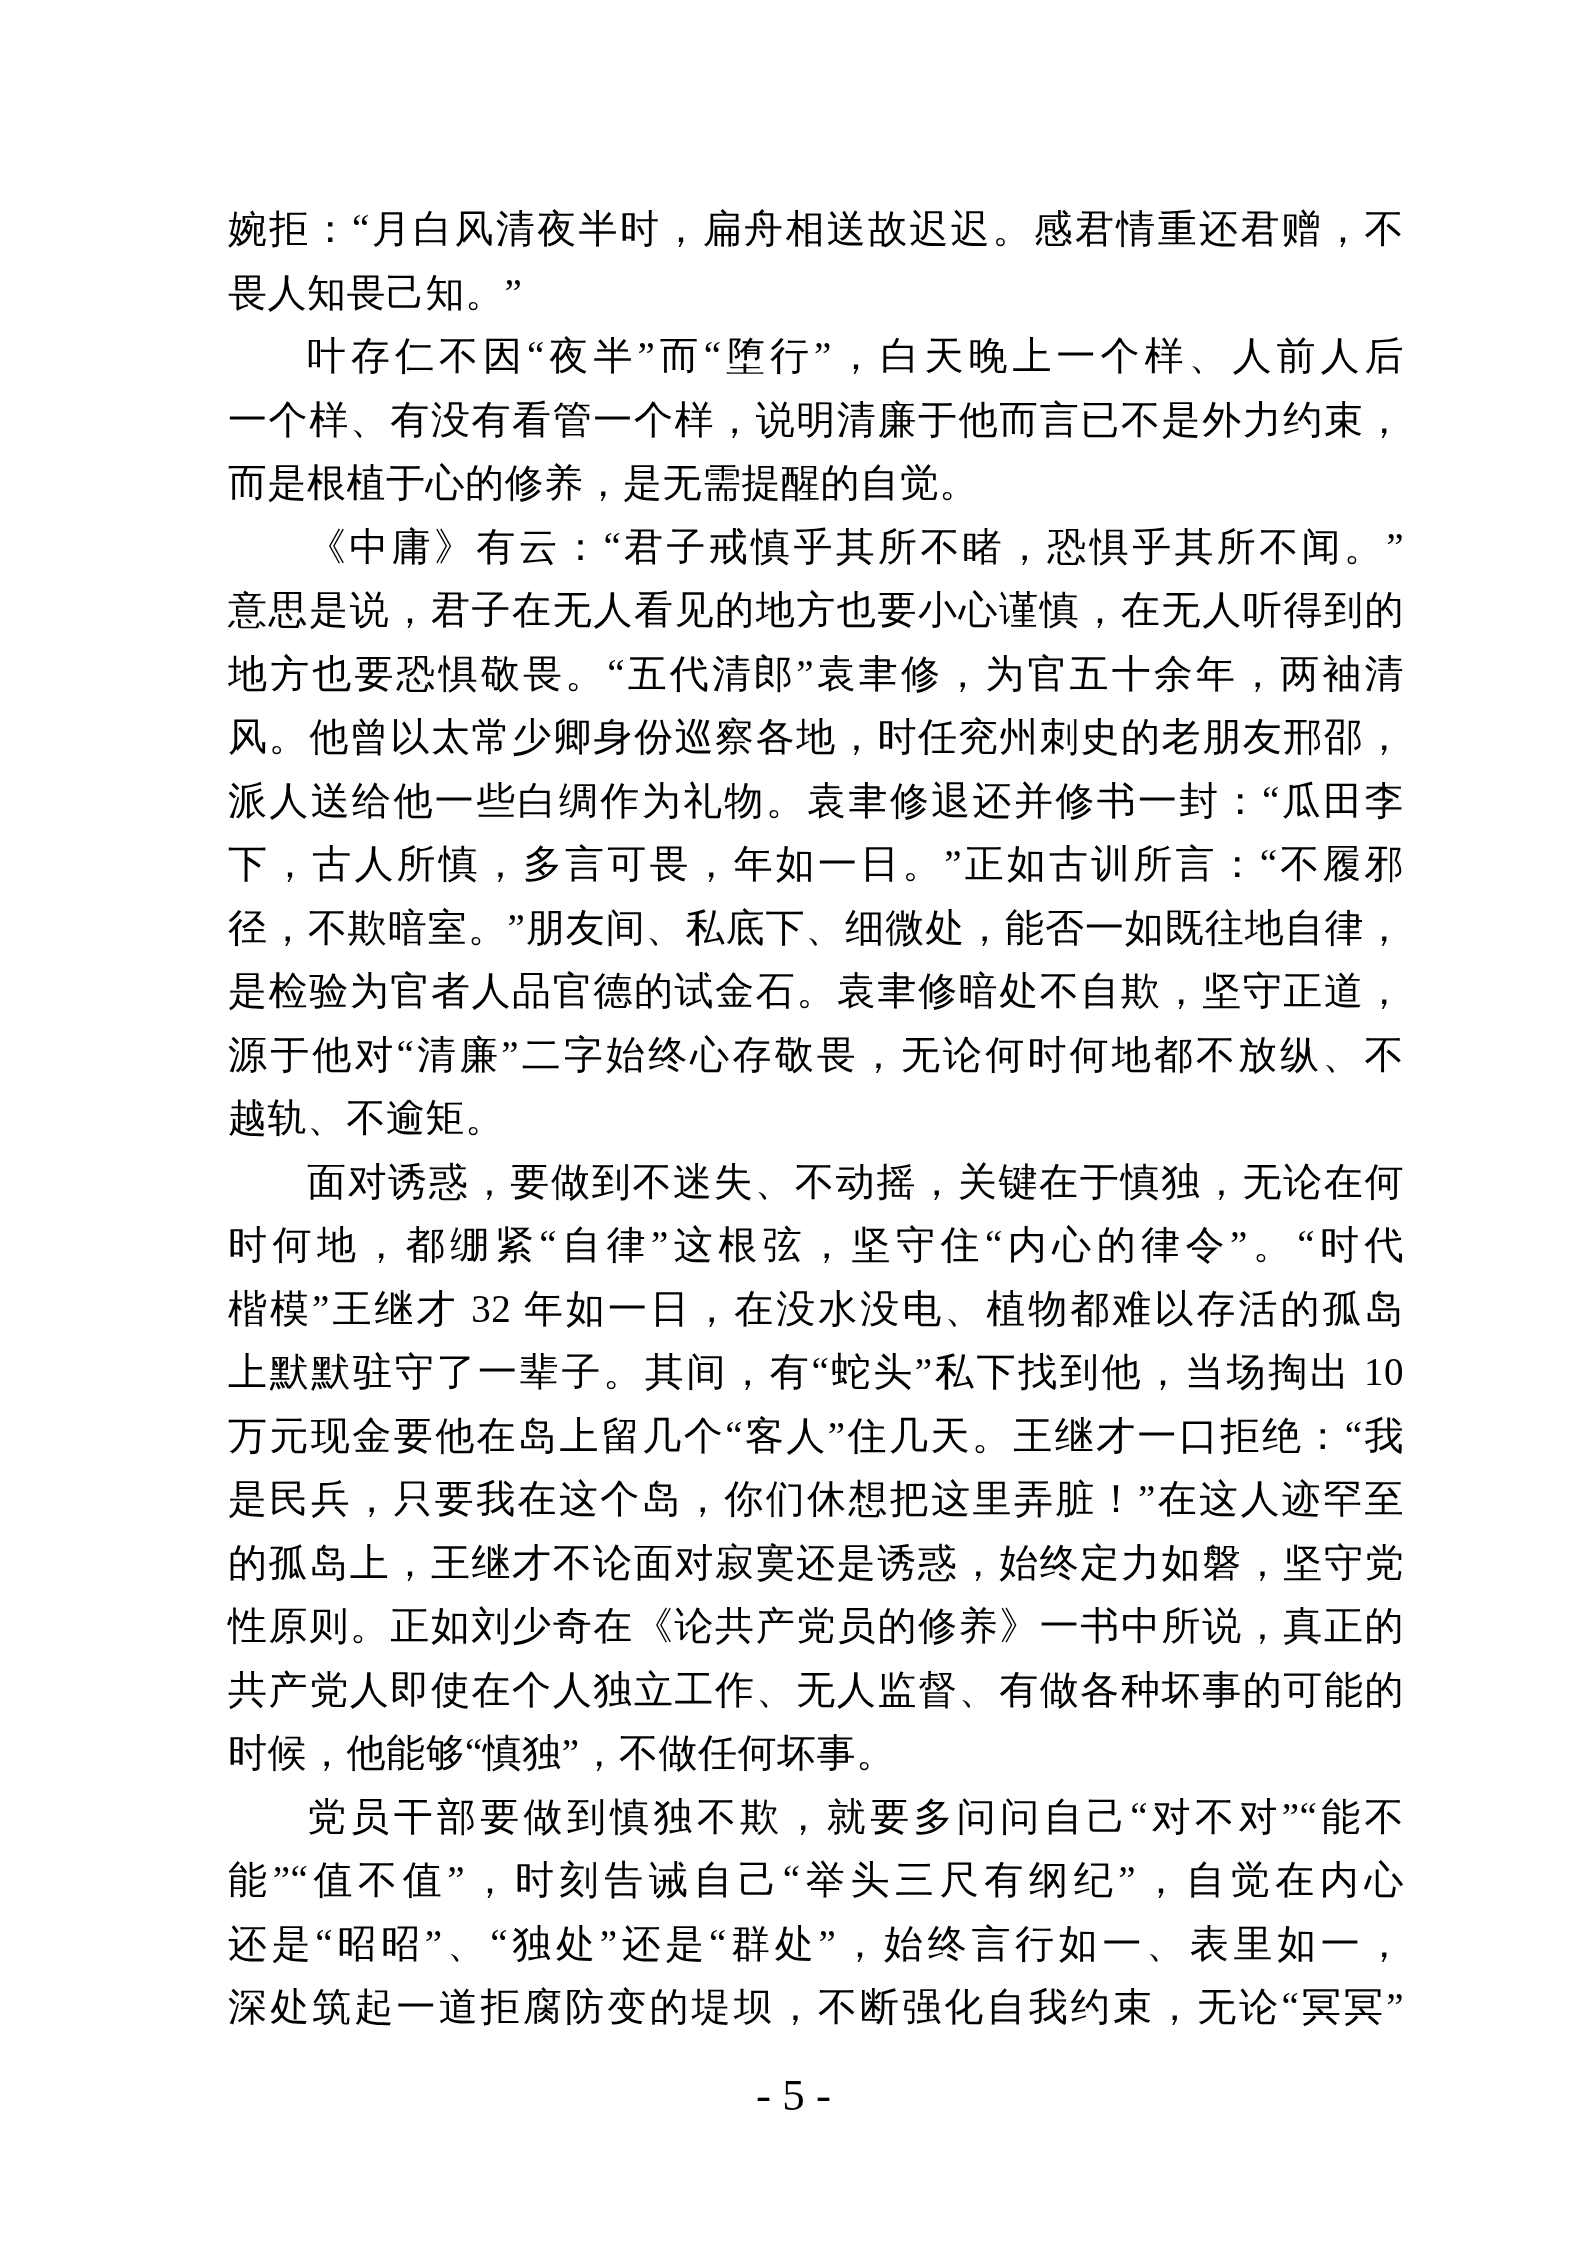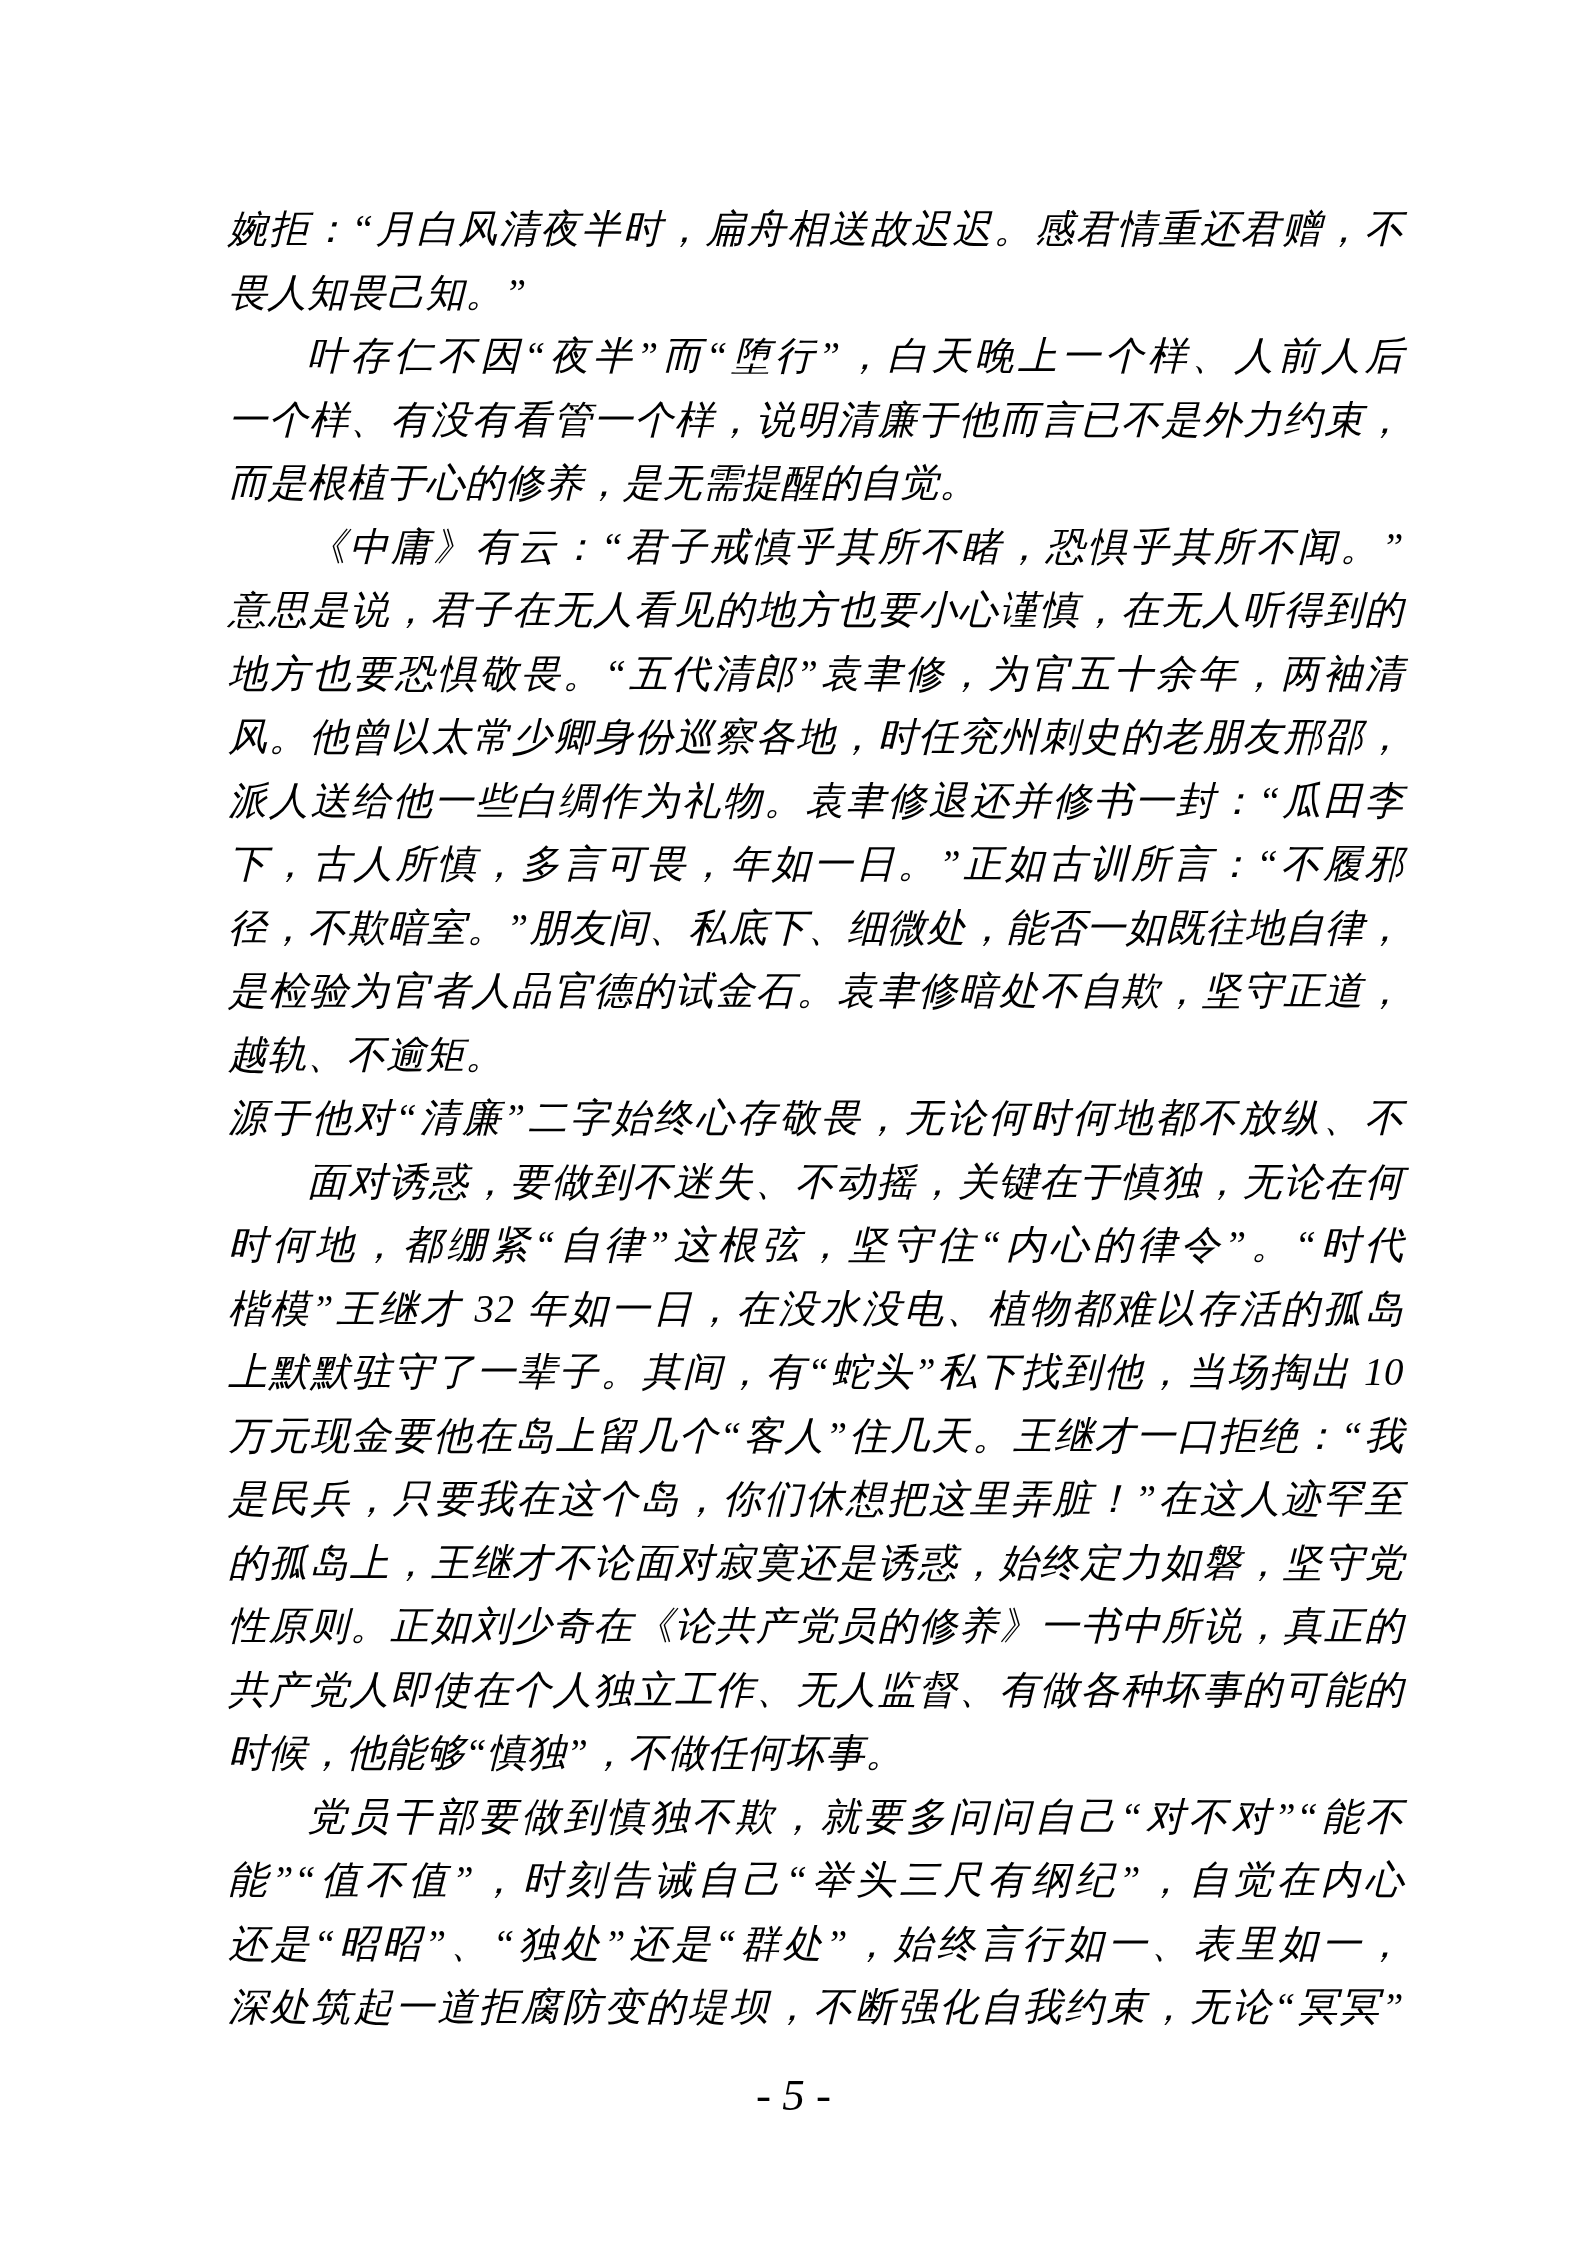--- a/index.html
+++ b/index.html
@@ -15,21 +15,20 @@
     position: relative;
     overflow: hidden;
   }
   .page {
     position: absolute;
     left: 0;
     top: 0;
     width: 1587px;
     height: 2245px;
     background: #ffffff;
-    font-style: italic;
   }
   .text-block {
     position: absolute;
     left: 228px;
     top: 197px;
     width: 1176px;
   }
   .line {
     font-size: 39px;
     line-height: 63.5px;
@@ -68,22 +67,22 @@
       <div class="line">一个样、有没有看管一个样，说明清廉于他而言已不是外力约束，</div>
       <div class="line para-end">而是根植于心的修养，是无需提醒的自觉。</div>
       <div class="line para-start">《中庸》有云：“君子戒慎乎其所不睹，恐惧乎其所不闻。”</div>
       <div class="line">意思是说，君子在无人看见的地方也要小心谨慎，在无人听得到的</div>
       <div class="line">地方也要恐惧敬畏。“五代清郎”袁聿修，为官五十余年，两袖清</div>
       <div class="line">风。他曾以太常少卿身份巡察各地，时任兖州刺史的老朋友邢邵，</div>
       <div class="line">派人送给他一些白绸作为礼物。袁聿修退还并修书一封：“瓜田李</div>
       <div class="line">下，古人所慎，多言可畏，年如一日。”正如古训所言：“不履邪</div>
       <div class="line">径，不欺暗室。”朋友间、私底下、细微处，能否一如既往地自律，</div>
       <div class="line">是检验为官者人品官德的试金石。袁聿修暗处不自欺，坚守正道，</div>
+      <div class="line">源于他对“清廉”二字始终心存敬畏，无论何时何地都不放纵、不</div>
       <div class="line para-end">越轨、不逾矩。</div>
-      <div class="line">源于他对“清廉”二字始终心存敬畏，无论何时何地都不放纵、不</div>
       <div class="line para-start">面对诱惑，要做到不迷失、不动摇，关键在于慎独，无论在何</div>
       <div class="line">时何地，都绷紧“自律”这根弦，坚守住“内心的律令”。“时代</div>
       <div class="line">楷模”王继才 32 年如一日，在没水没电、植物都难以存活的孤岛</div>
       <div class="line">上默默驻守了一辈子。其间，有“蛇头”私下找到他，当场掏出 10</div>
       <div class="line">万元现金要他在岛上留几个“客人”住几天。王继才一口拒绝：“我</div>
       <div class="line">是民兵，只要我在这个岛，你们休想把这里弄脏！”在这人迹罕至</div>
       <div class="line">的孤岛上，王继才不论面对寂寞还是诱惑，始终定力如磐，坚守党</div>
       <div class="line">性原则。正如刘少奇在《论共产党员的修养》一书中所说，真正的</div>
       <div class="line">共产党人即使在个人独立工作、无人监督、有做各种坏事的可能的</div>
       <div class="line para-end">时候，他能够“慎独”，不做任何坏事。</div>

